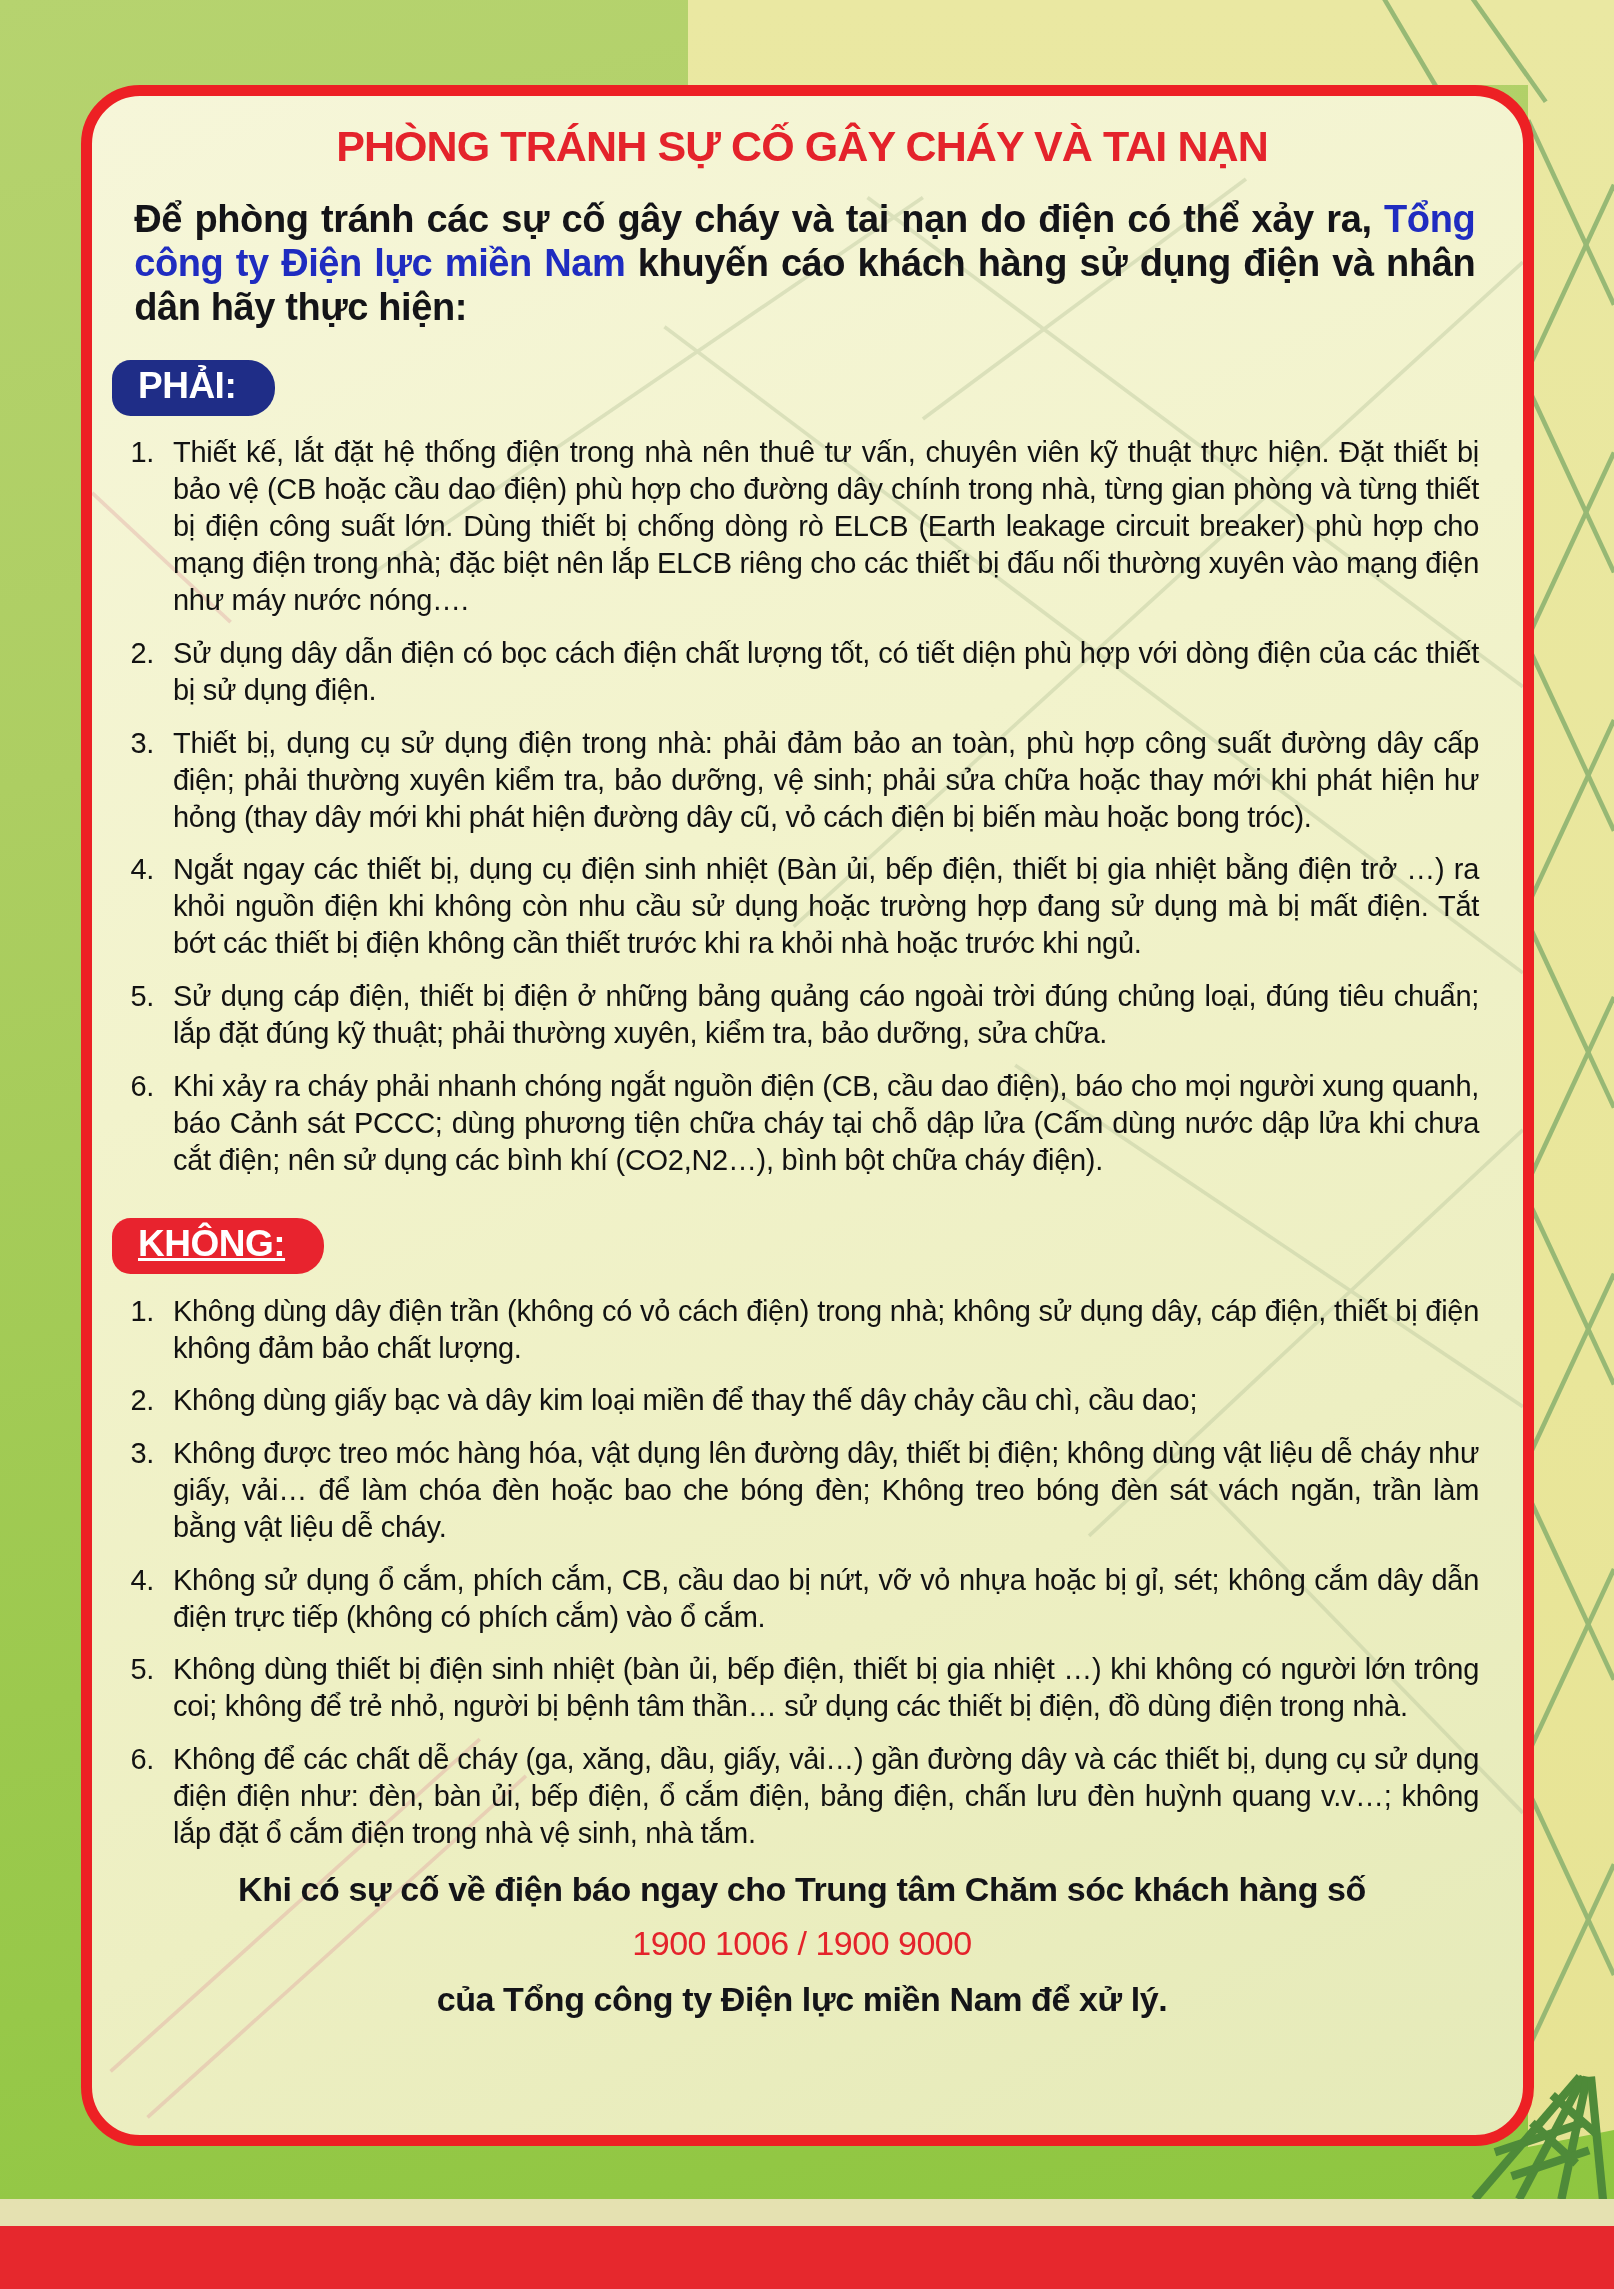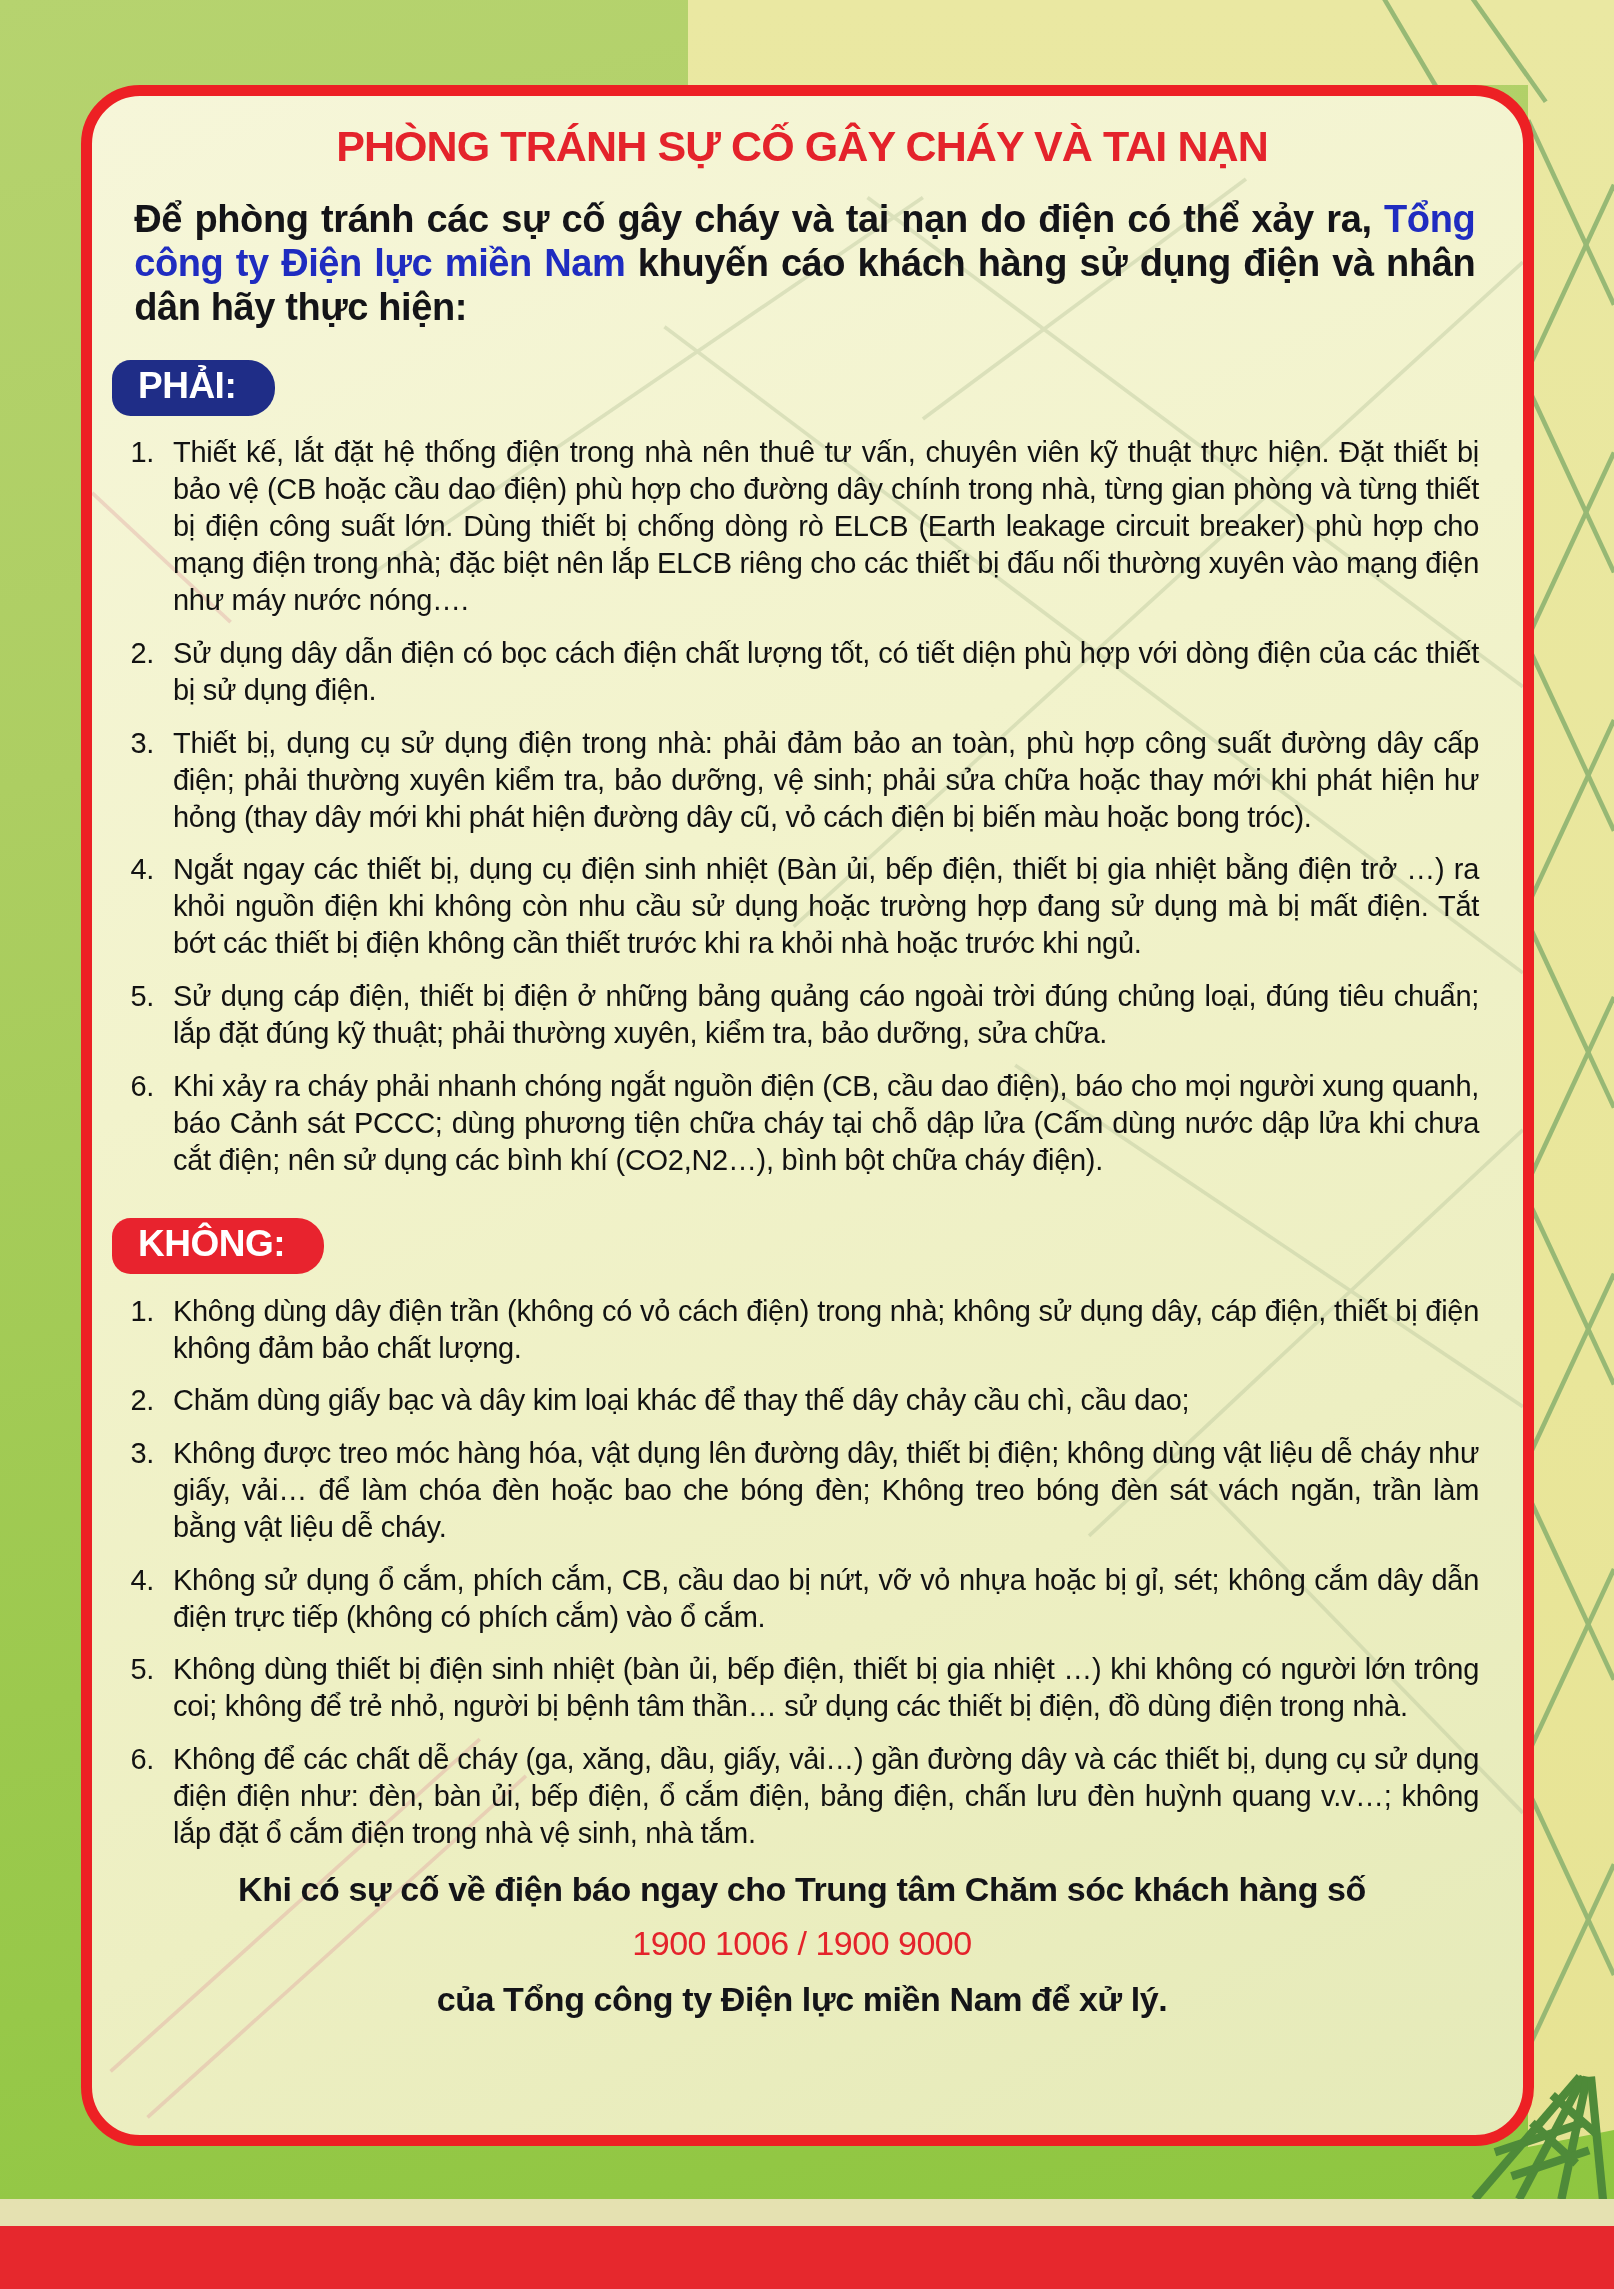--- a/index.html
+++ b/index.html
@@ -65,21 +65,21 @@
   .badge{
     display:inline-block;
     margin:31px 0 0 -13px;
     height:54px;line-height:52px;
     padding:0 39px 1.8px 26px;
     border-radius:18.5px 27px 27px 18.5px;
     color:#ffffff;font-weight:bold;font-size:37px;
     letter-spacing:-0.5px;
   }
   .badge-must{background:#1f2d87;}
-  .badge-dont{background:#e8232e;margin-top:24px;}
+  .badge-dont{background:#e8232e;margin-top:24px;text-decoration:underline;}
   .rule-list{margin:18.5px 0 0 0;}
   .rule-item{
     display:flex;
     margin:0 0 15.7px 0;
     font-size:29px;line-height:37px;
     color:#121212;
     letter-spacing:-0.3px;
   }
   .rule-num{
     flex:0 0 48px;
@@ -198,21 +198,21 @@
 
     <div class="badge badge-dont">KHÔNG:</div>
 
     <div class="rule-list">
       <div class="rule-item">
         <span class="rule-num">1.</span>
         <span class="rule-text">Không dùng dây điện trần (không có vỏ cách điện) trong nhà; không sử dụng dây, cáp điện, thiết bị điện không đảm bảo chất lượng.</span>
       </div>
       <div class="rule-item">
         <span class="rule-num">2.</span>
-        <span class="rule-text">Chăm dùng giấy bạc và dây kim loại khác để thay thế dây chảy cầu chì, cầu dao;</span>
+        <span class="rule-text">Không dùng giấy bạc và dây kim loại miền để thay thế dây chảy cầu chì, cầu dao;</span>
       </div>
       <div class="rule-item">
         <span class="rule-num">3.</span>
         <span class="rule-text">Không được treo móc hàng hóa, vật dụng lên đường dây, thiết bị điện; không dùng vật liệu dễ cháy như giấy, vải… để làm chóa đèn hoặc bao che bóng đèn; Không treo bóng đèn sát vách ngăn, trần làm bằng vật liệu dễ cháy.</span>
       </div>
       <div class="rule-item">
         <span class="rule-num">4.</span>
         <span class="rule-text">Không sử dụng ổ cắm, phích cắm, CB, cầu dao bị nứt, vỡ vỏ nhựa hoặc bị gỉ, sét; không cắm dây dẫn điện trực tiếp (không có phích cắm) vào ổ cắm.</span>
       </div>
       <div class="rule-item">

